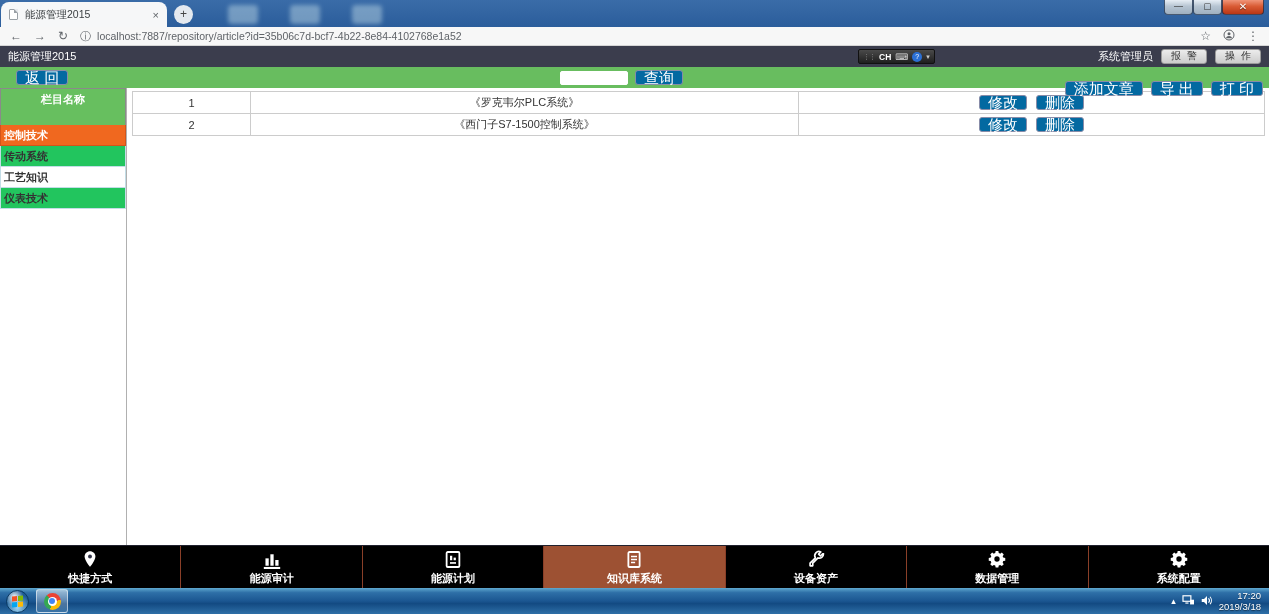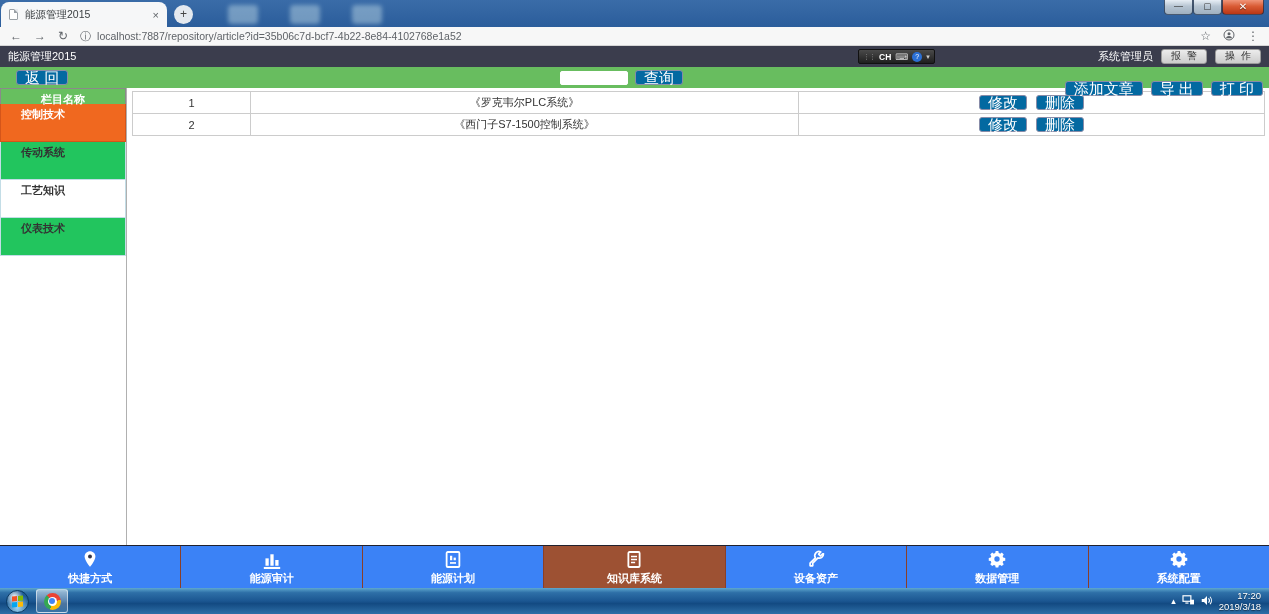--- a/index.html
+++ b/index.html
@@ -44,33 +44,33 @@
   .btn-navy { background:#0369a1; border:1px solid #888ca8; border-radius:3px; color:#fff; font-size:15px; height:15px; line-height:13px; text-align:center; padding:0 8px; white-space:nowrap; }
   .back-btn { margin-left:16px; min-width:52px; }
   .searchgrp { position:absolute; left:524px; top:3px; display:flex; align-items:center; gap:7px;margin-left:36px; }
   .searchbox { width:68px; height:14px; border:1px solid #fff; border-radius:2px; background:#fff; font-size:10px; padding:0 3px; outline:none; }
   .querybtn { min-width:48px; }
   .rightbtns { position:absolute; right:6px; top:14px; display:flex; gap:8px; }
 
   
   .content { flex:1 1 auto; display:flex; background:#fff; min-height:0; }
   .sidebar { width:127px; flex:0 0 127px; border-right:1px solid #b0b0b0; background:#fff; }
-  .side-hdr { height:16px; background:#67bf5f; color:#fff; font-size:11px; font-weight:bold; text-align:center; line-height:21px; border:1px solid #8a8a8a; border-bottom:none; }
-  .side-item { height:38px; font-size:11px; font-weight:bold; color:#333; line-height:20px; padding-left:20px; border:1px solid #c3dde6; border-top:none; }
+  .side-hdr { height:37px; background:#67bf5f; color:#fff; font-size:11px; font-weight:bold; text-align:center; line-height:21px; border:1px solid #8a8a8a; border-bottom:none; }
+  .side-item { height:21px; font-size:11px; font-weight:bold; color:#333; line-height:20px; padding-left:3px; border:1px solid #c3dde6; border-top:none; }
   .side-item.sel { background:#f0681f; color:#fff; border-color:#d4551a; }
   .side-item.alt { background:#22c55e; }
 
   .main { flex:1 1 auto; padding:3px 4px 0 5px; }
   table.grid { width:100%; border-collapse:collapse; }
   .grid th { background:#c8edf8; border:1px solid #cccccc; height:22px; font-size:11px; font-weight:normal; color:#333; }
   .grid td { border:1px solid #cccccc; height:22px; font-size:11px; color:#333; text-align:center; background:#fff; }
   .rowbtn { display:inline-block; min-width:40px; margin:0 3px; }
 
   
-  .bottomnav { height:43px; flex:0 0 43px; background:#3b82f6; border-top:1px solid #20212e; display:flex; }
+  .bottomnav { height:43px; flex:0 0 43px; background:#000000; border-top:1px solid #20212e; display:flex; }
   .navitem { flex:1; display:flex; flex-direction:column; align-items:center; justify-content:center; gap:2px; border-right:1px solid #8a3f28; }
   .navitem:last-child { border-right:none; }
   .navitem.sel { background:#9d5133; }
   .navlabel { color:#fff; font-size:11px; font-weight:bold; white-space:nowrap; }
   .navicon { height:21px; display:flex; align-items:flex-end; }
 
   
   .taskbar { height:26px; flex:0 0 26px; background:linear-gradient(180deg,#5fa8cf 0%,#2e6fa7 18%,#1b5691 50%,#134a82 60%,#2e6fa7 100%); display:flex; align-items:center; padding:0 8px 0 6px; gap:7px; }
   .orb { width:23px; height:23px; border-radius:50%; border:1px solid #0b3a63; background:radial-gradient(circle at 35% 28%, rgba(255,255,255,.95), rgba(255,255,255,0) 45%), radial-gradient(circle at 50% 80%, #9fd4f2, #1c5c96 70%); position:relative; }
   .flag { position:absolute; left:5px; top:5px; width:11px; height:11px; transform:skewY(-6deg); }

